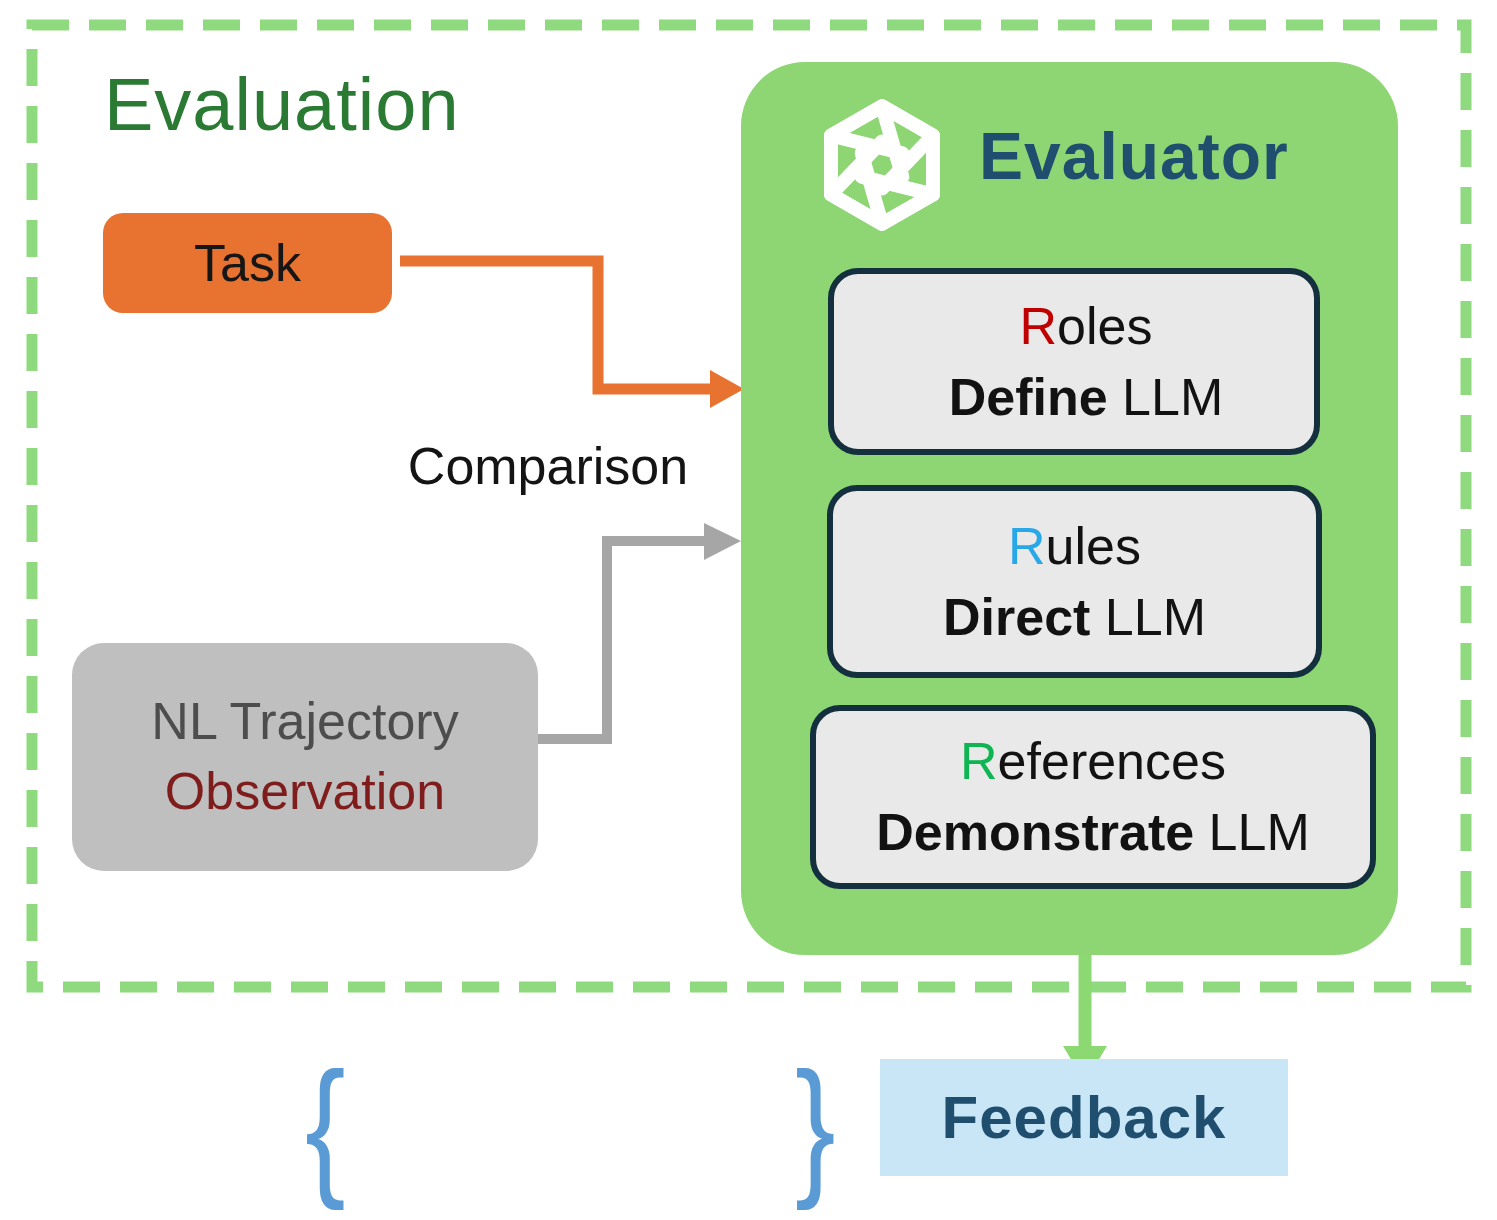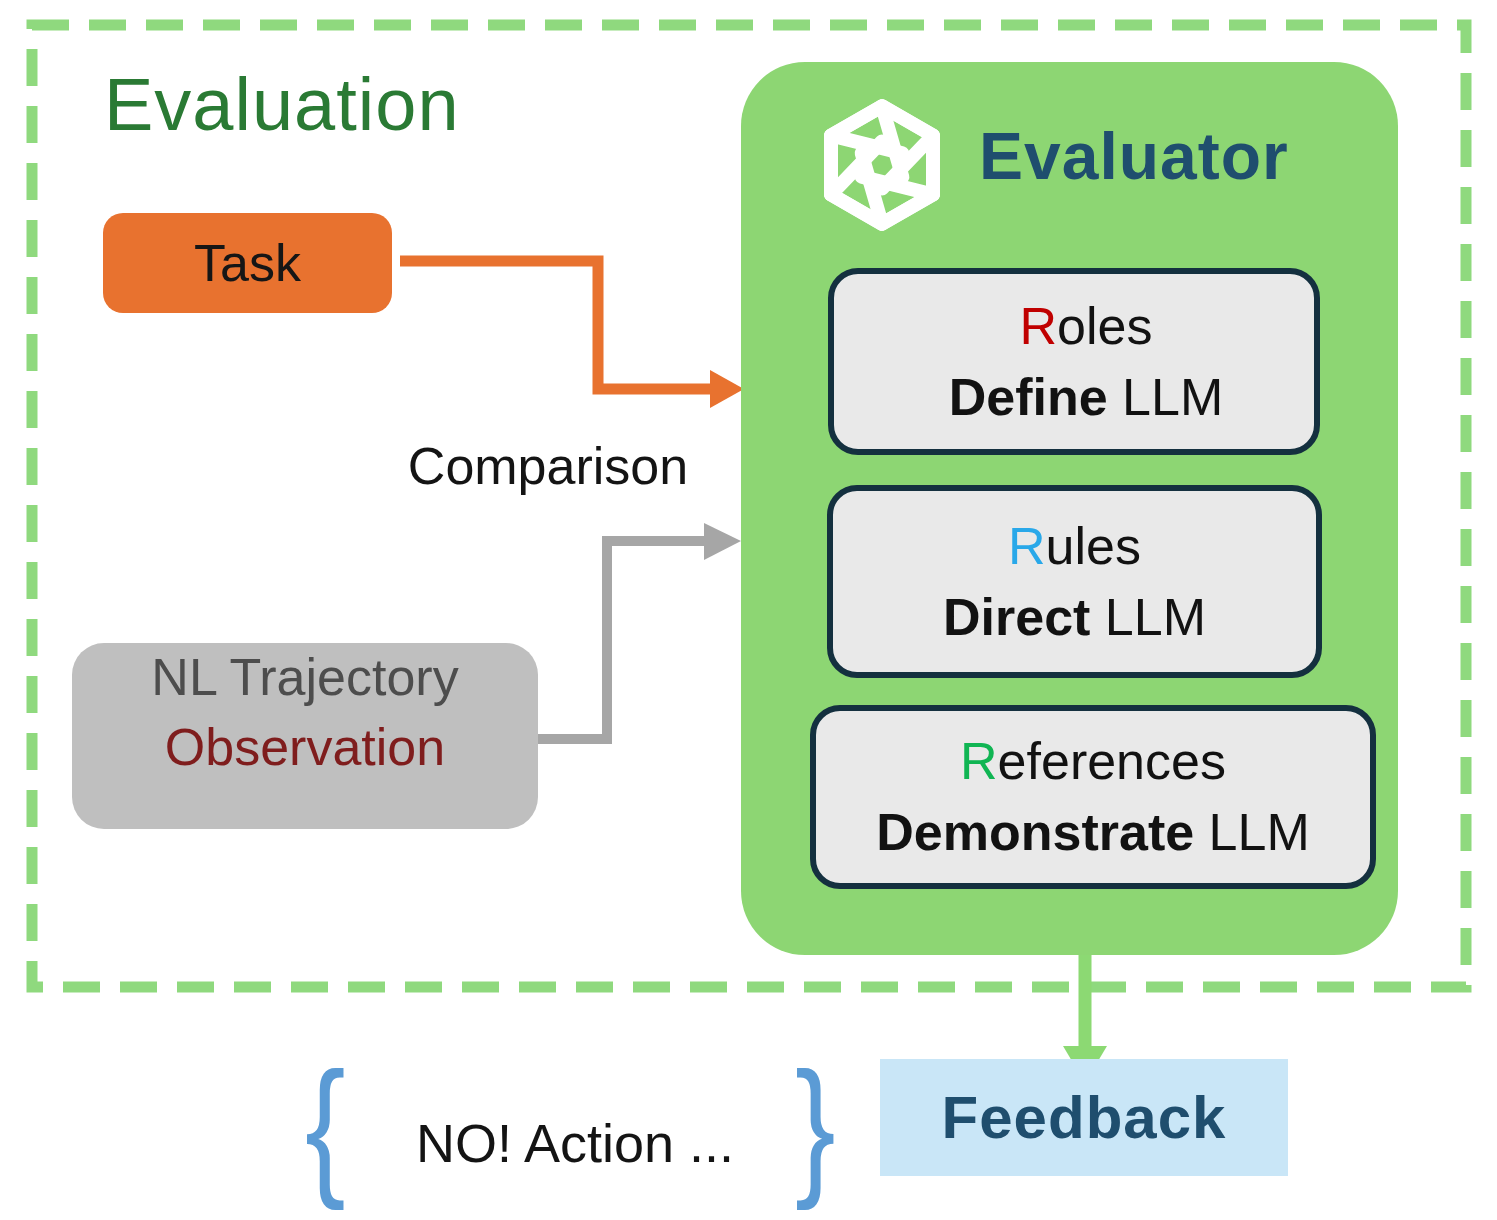--- a/index.html
+++ b/index.html
@@ -16,22 +16,22 @@
 
   .task-box{
     left:103px;top:213px;width:289px;height:100px;border-radius:20px;
     display:flex;align-items:center;justify-content:center;
     font-size:52px;color:#161616;
   }
 
   .comparison-label{left:378px;top:436px;width:340px;text-align:center;font-size:52px;color:#141414;}
 
   .nl-box{
-    left:72px;top:643px;width:466px;height:186px;border-radius:32px;
-    display:flex;flex-direction:column;align-items:center;justify-content:flex-start;
+    left:72px;top:643px;width:466px;height:228px;border-radius:32px;
+    display:flex;flex-direction:column;align-items:center;justify-content:center;
     font-size:52px;line-height:1.34;
   }
 
   .evaluator-box{left:741px;top:62px;width:657px;height:893px;border-radius:64px;}
   .evaluator-title{left:238px;top:56px;font-size:66px;font-weight:bold;letter-spacing:1px;}
   .openai-logo{left:70px;top:28px;width:142px;height:150px;}
 
   .card{
     background:#E9E9E9;border:6px solid #14303F;border-radius:30px;
     display:flex;flex-direction:column;align-items:center;justify-content:center;
@@ -118,20 +118,19 @@
       <div>
         <span style="color: rgb(16, 181, 83);">R</span><span>eferences</span>
       </div>
       <div>
         <span class="b">Demonstrate</span><span> LLM</span>
       </div>
     </div>
   </div>
 
   <div class="abs brace brace-left" style="color: rgb(91, 155, 213);">{</div>
-  <div class="abs no-action-label">NO! Action ...</div>
   <div class="abs brace brace-right" style="color: rgb(91, 155, 213);">}</div>
 
   <div class="abs feedback-box" style="background: rgb(201, 230, 247);">
     <span style="color: rgb(31, 78, 110);">Feedback</span>
   </div>
 
 </div>
 
 </body></html>

